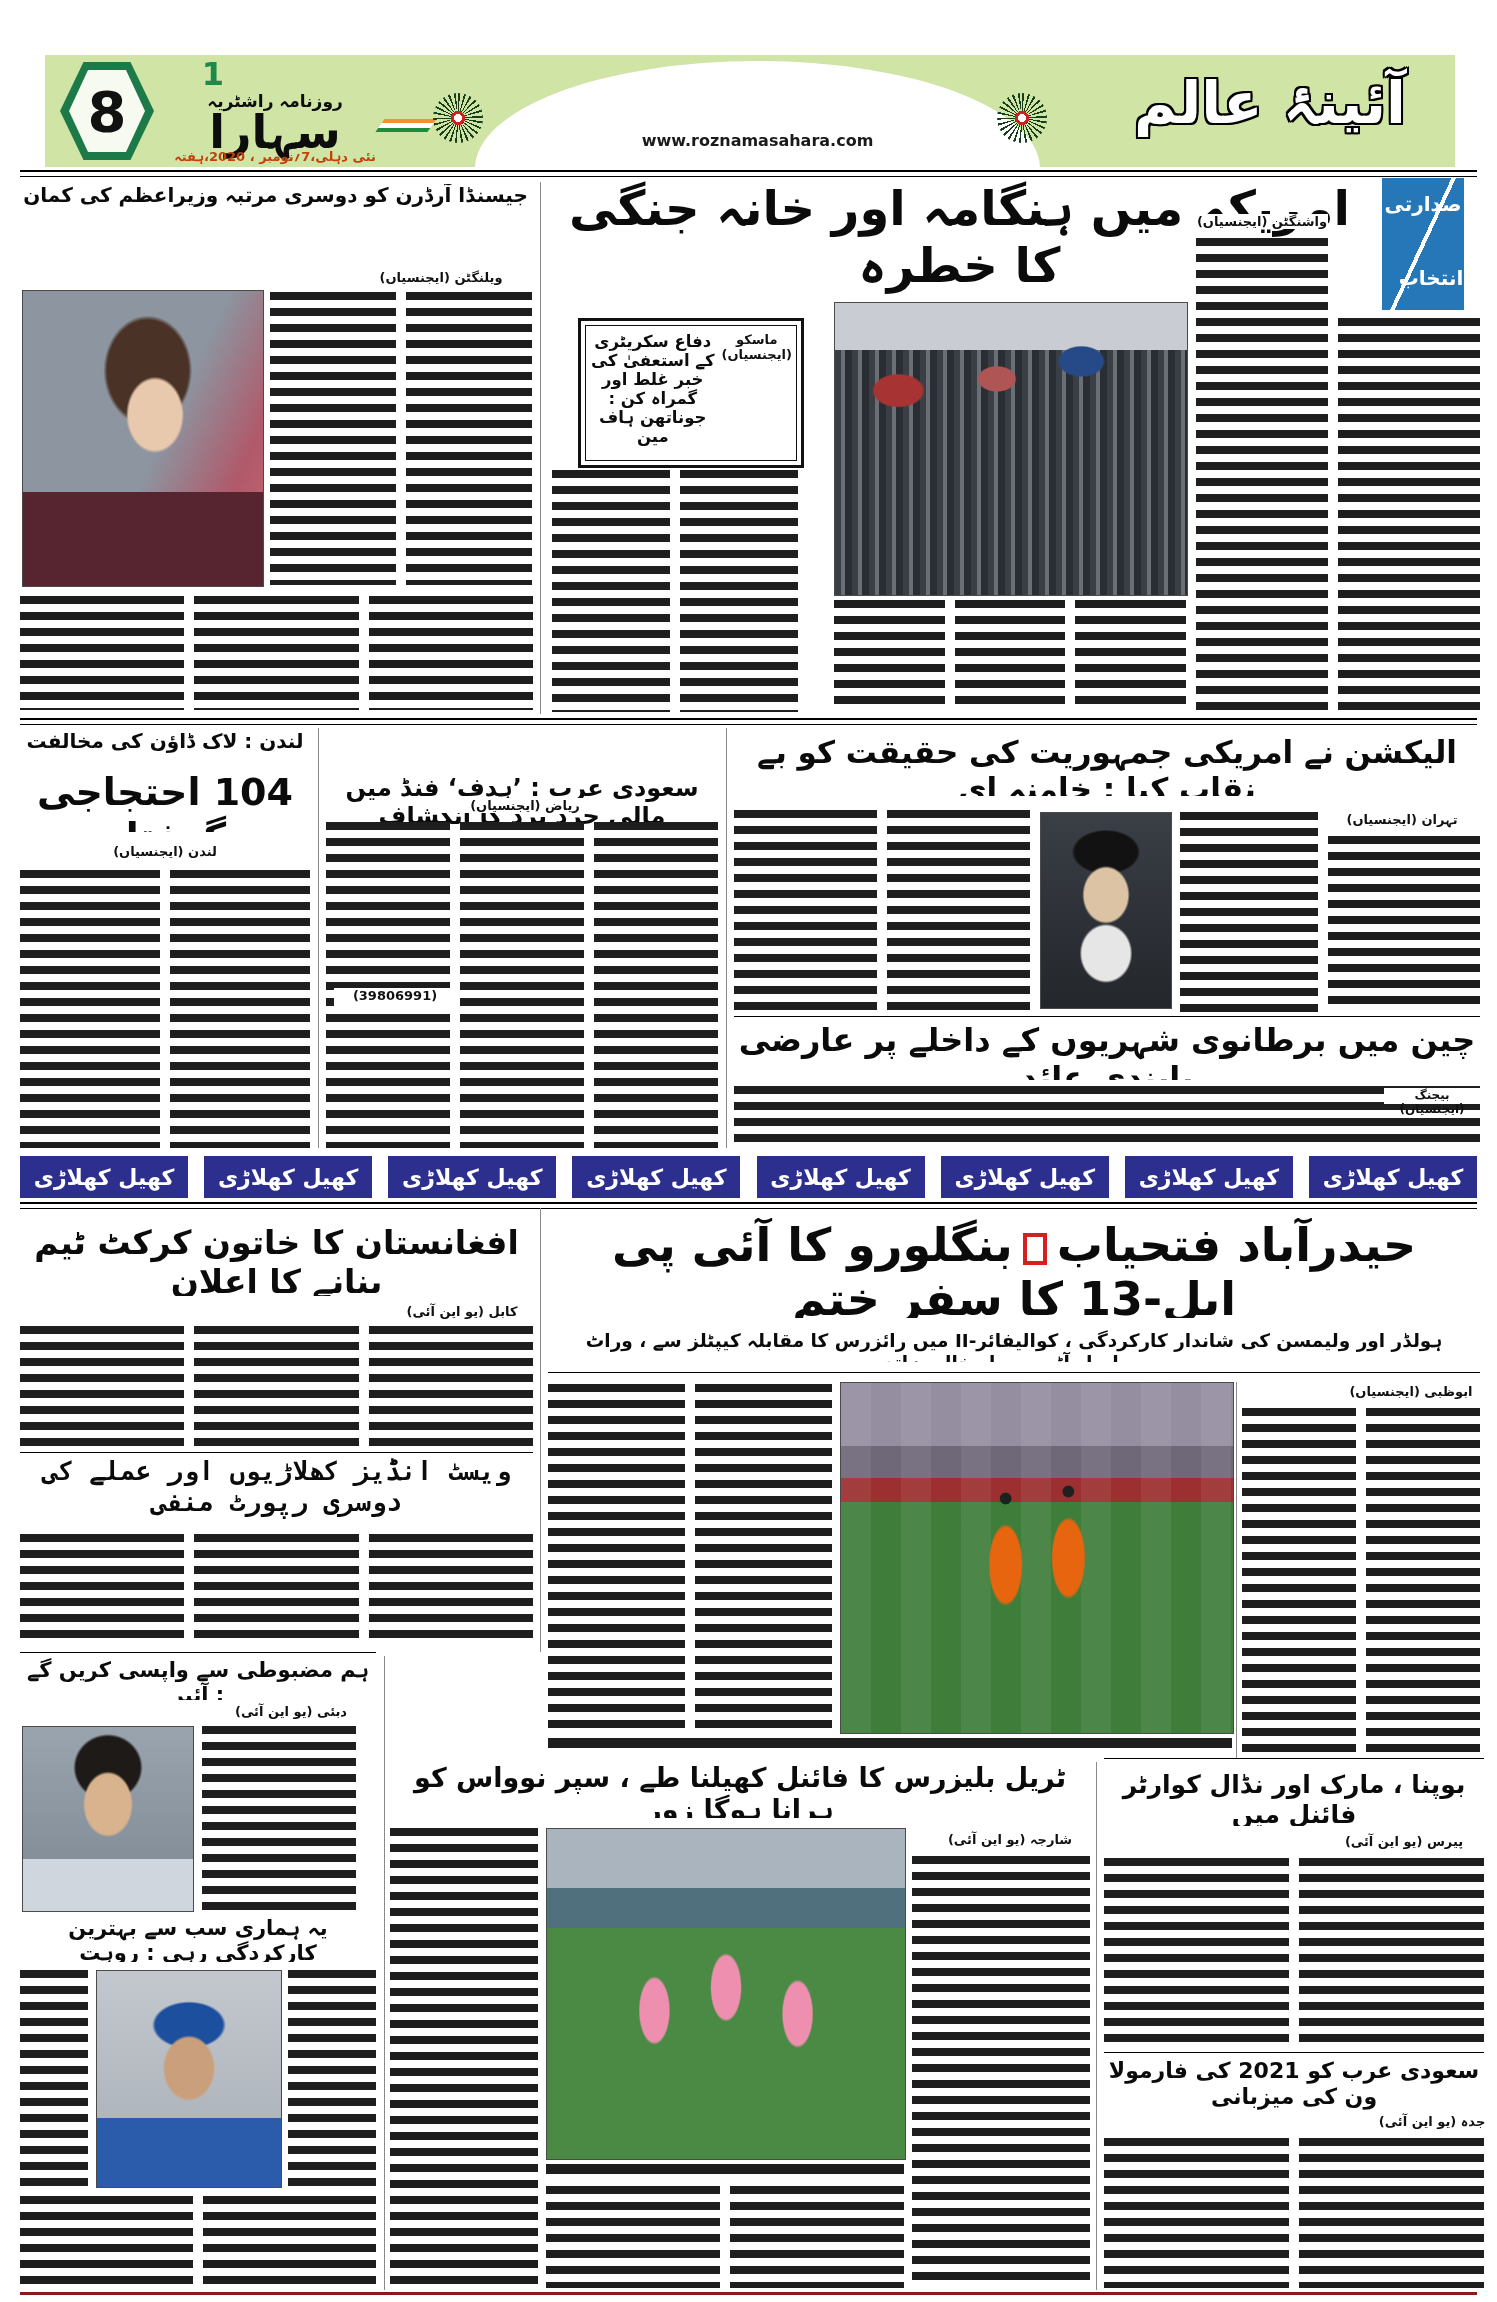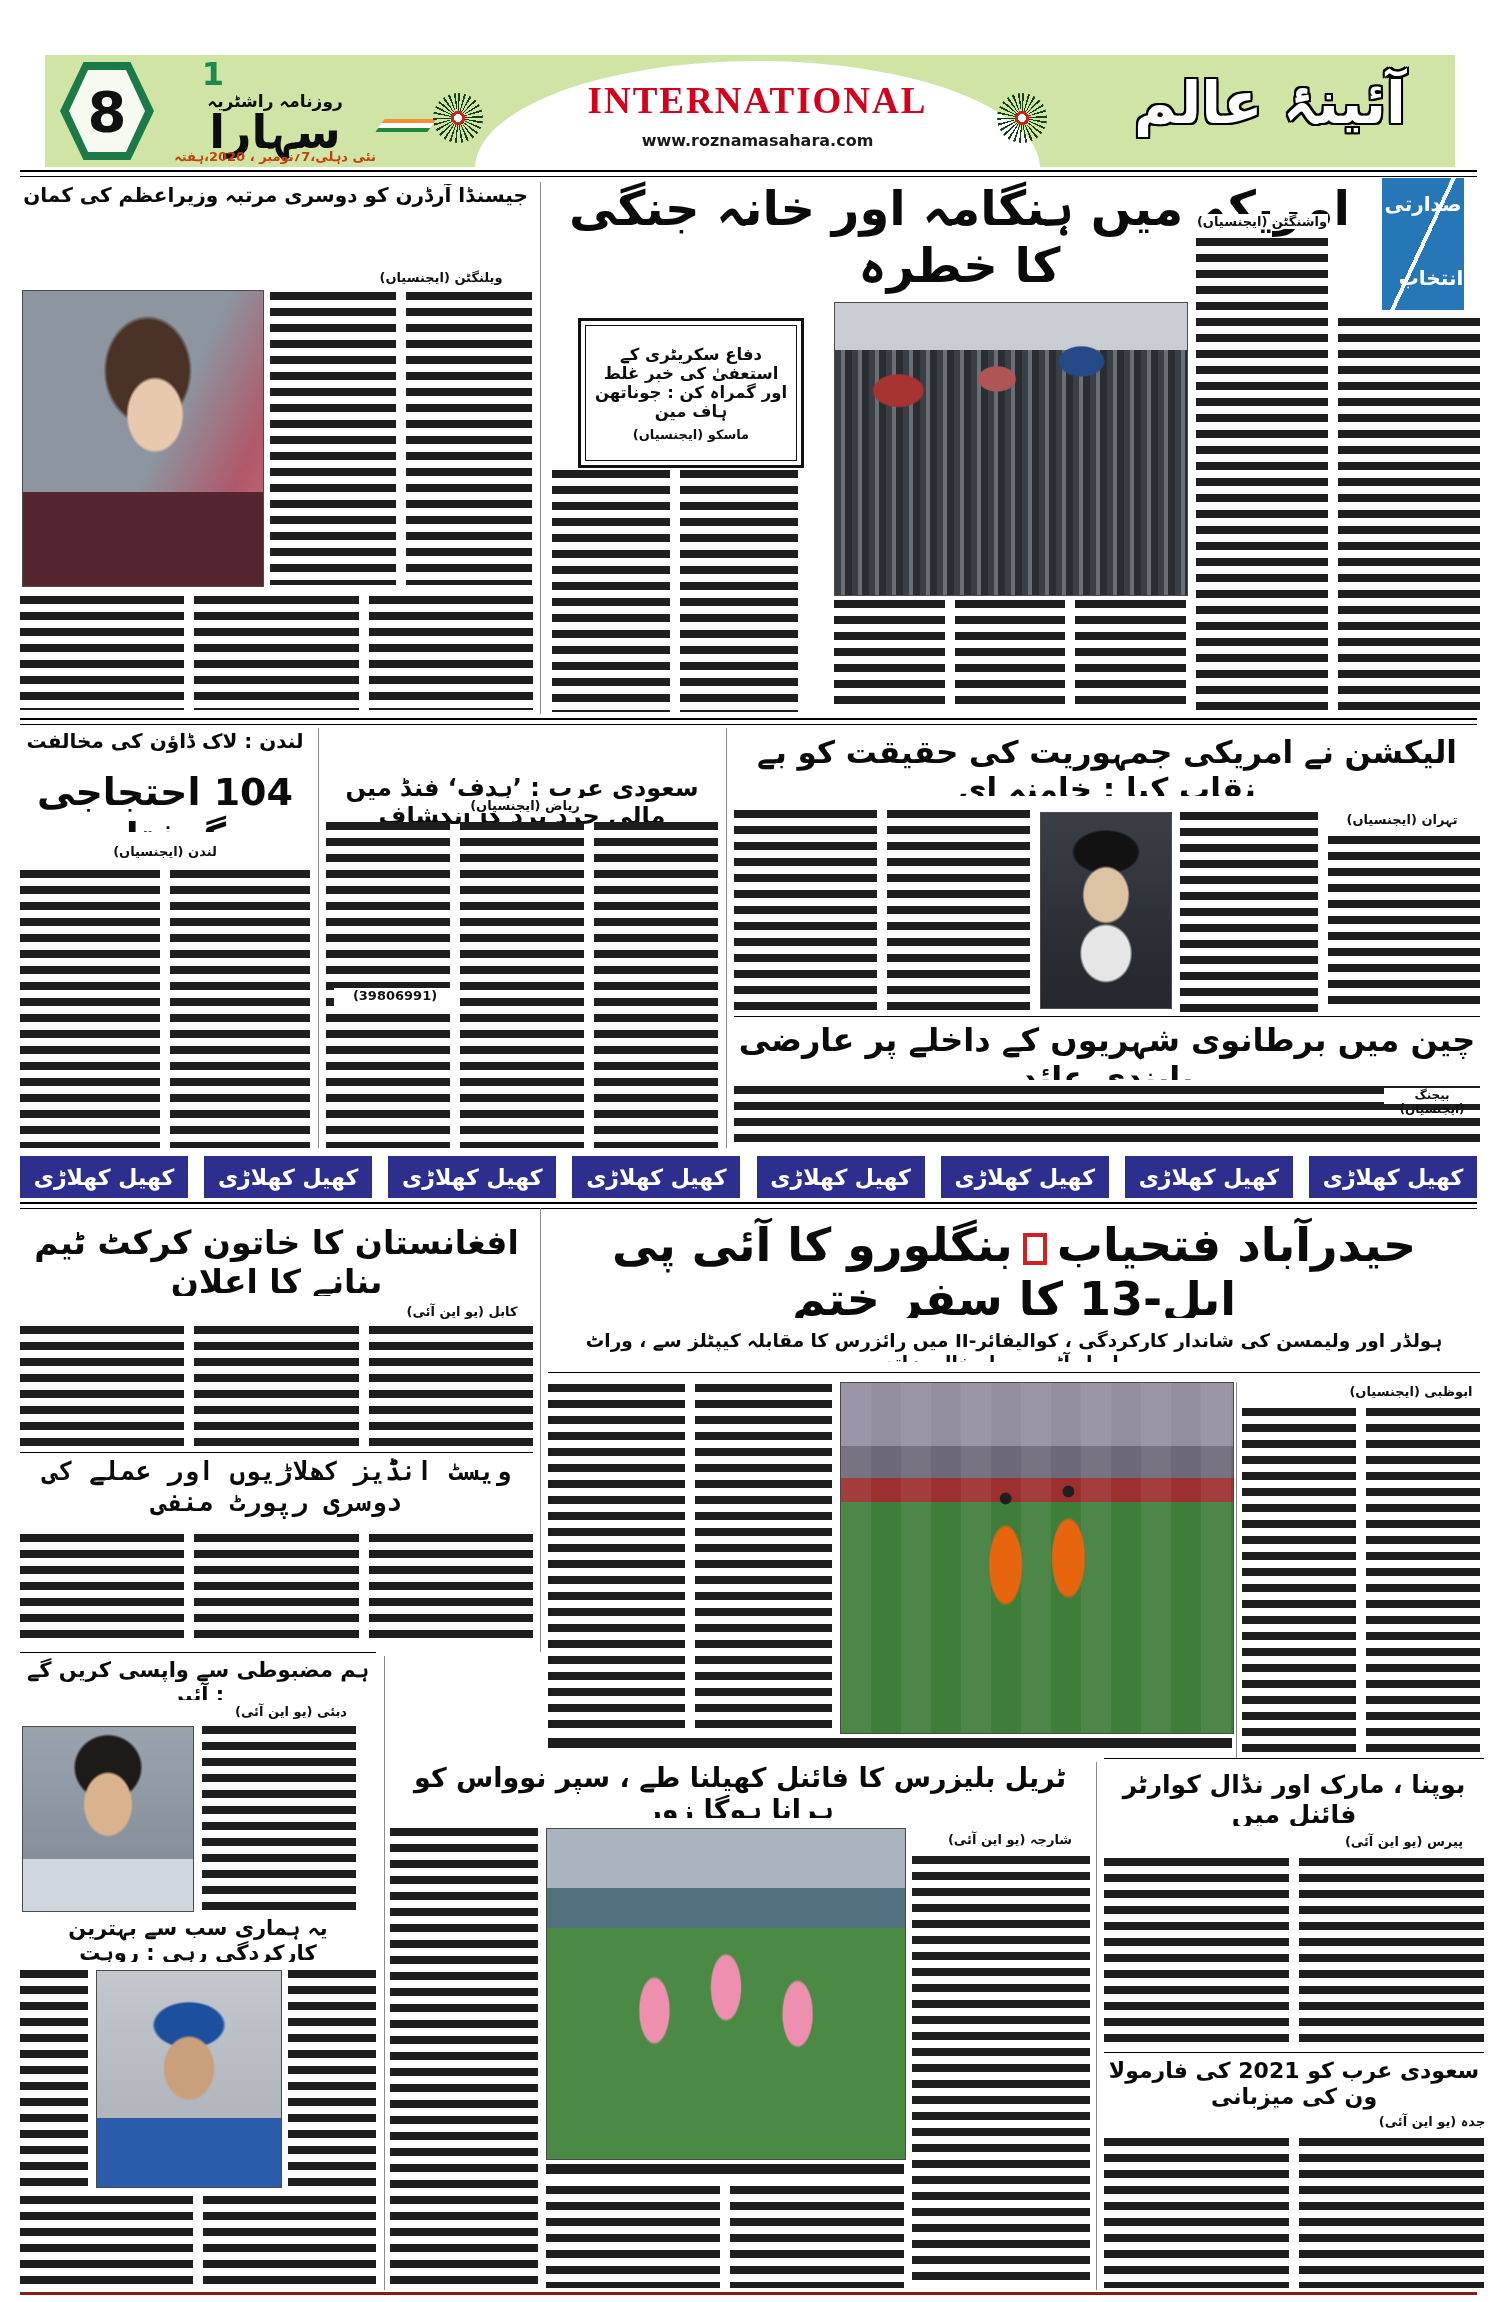--- a/index.html
+++ b/index.html
@@ -31,21 +31,21 @@
   .outlineTxt { color:#ffffff; text-shadow:-2px -2px 0 #000,2px -2px 0 #000,-2px 2px 0 #000,2px 2px 0 #000,0 -2px 0 #000,0 2px 0 #000,-2px 0 0 #000,2px 0 0 #000; }
   .intl { font-family:"Liberation Serif", serif; font-weight:bold; color:#d6001c; letter-spacing:2px; text-align:center; }
   .site { text-align:center; color:#1a1a1a; font-weight:bold; }
   
   .kicker { position:absolute; background:#2677b8; overflow:hidden; }
   .kicker:after { content:""; position:absolute; inset:0;
      background:linear-gradient(115deg, transparent calc(50% - 2px), #fff calc(50% - 2px) calc(50% + 2px), transparent calc(50% + 2px)); }
   .kicker span { position:absolute; left:0; right:0; text-align:center; color:#fff; font-weight:bold; font-size:20px; direction:rtl; z-index:2; }
   
   .subbox { position:absolute; border:3px solid #111; background:#fff; padding:4px; }
-  .subbox .inner { border:1px solid #111; height:100%; box-sizing:border-box; display:flex; flex-direction:column; justify-content:center; gap:6px; padding:6px 4px; }
+  .subbox .inner { border:1px solid #111; height:100%; box-sizing:border-box; display:flex; flex-direction:row; justify-content:center; gap:6px; padding:6px 4px; }
   
   .strip { position:absolute; display:flex; justify-content:space-between; }
   .sportbox { background:#2d2f8f; color:#fff; font-weight:bold; font-size:22px; direction:rtl;
               width:168px; height:42px; display:flex; align-items:center; justify-content:center; }
   .redsq { display:inline-block; width:16px; height:24px; border:4px solid #d42020; background:#fff; vertical-align:middle; margin:0 10px; }
   .botline { position:absolute; height:3px; background:#8b1a1a; }
   .numtag { position:absolute; background:#fff; font-weight:bold; font-size:13px; color:#111; text-align:center; }
 </style>
 </head>
 <body>
@@ -61,21 +61,20 @@
 
     <div class="abs" style="left:150px; top:0; width:36px; height:38px; color:#1b8a4a; font-size:32px; font-weight:bold; text-align:center;">1</div>
 
     <div class="abs urdu" style="left:110px; top:36px; width:240px; font-size:17px; text-align:center;">روزنامہ راشٹریہ</div>
     <div class="abs urdu" style="left:110px; top:54px; width:240px; font-size:46px; text-align:center; line-height:1;">سہارا</div>
     <div class="swoosh" style="left:335px; top:64px; width:52px; height:13px;"></div>
     <div class="abs urdu" style="left:95px; top:94px; width:270px; font-size:13px; text-align:center; color:#c2410c;">نئی دہلی،7؍نومبر ، 2020،ہفتہ</div>
 
     <div class="firework" style="left:388px; top:38px; width:50px; height:50px;"></div>
 
-    <div class="abs intl" style="left:470px; top:24px; width:485px; font-size:37px;">INTERNATIONAL</div>
     <div class="abs site" style="left:470px; top:76px; width:485px; font-size:16px;">www.roznamasahara.com</div>
 
     <div class="firework" style="left:952px; top:38px; width:50px; height:50px;"></div>
 
     <div class="abs urdu outlineTxt" style="left:1050px; top:14px; width:350px; font-size:58px; text-align:center; line-height:1.2;">آئینۂ عالم</div>
   </div>
 
   <div class="hr2" style="left:20px; top:170px; width:1457px;"></div>
 
   <div class="abs hl" style="left:18px; top:184px; width:515px; height:84px; font-size:20px;">جیسنڈا آرڈرن کو دوسری مرتبہ وزیراعظم کی کمان</div>

